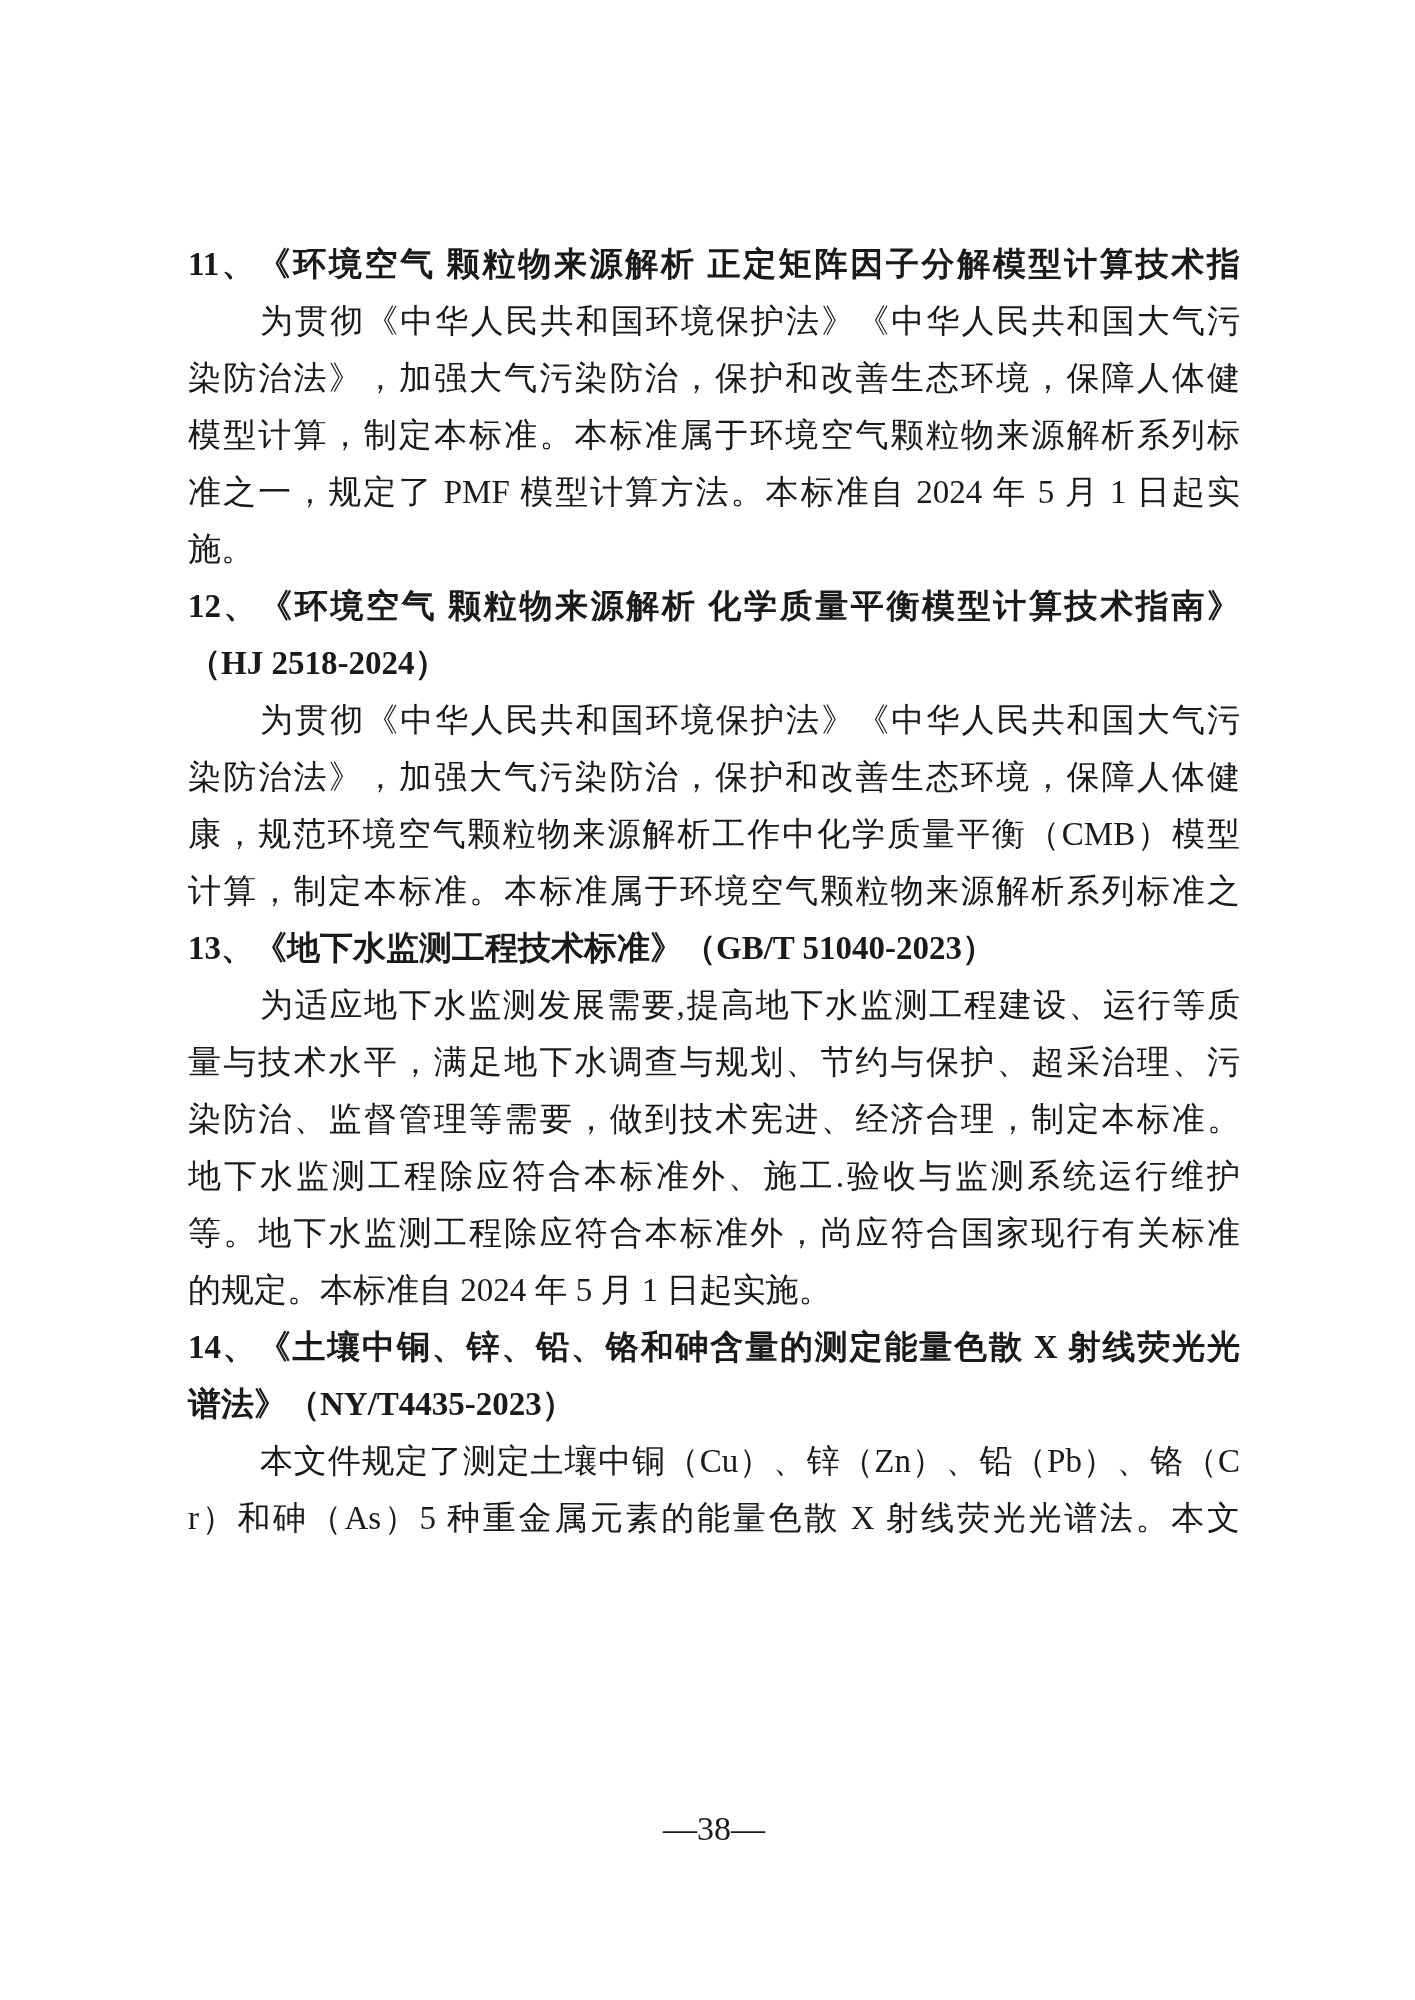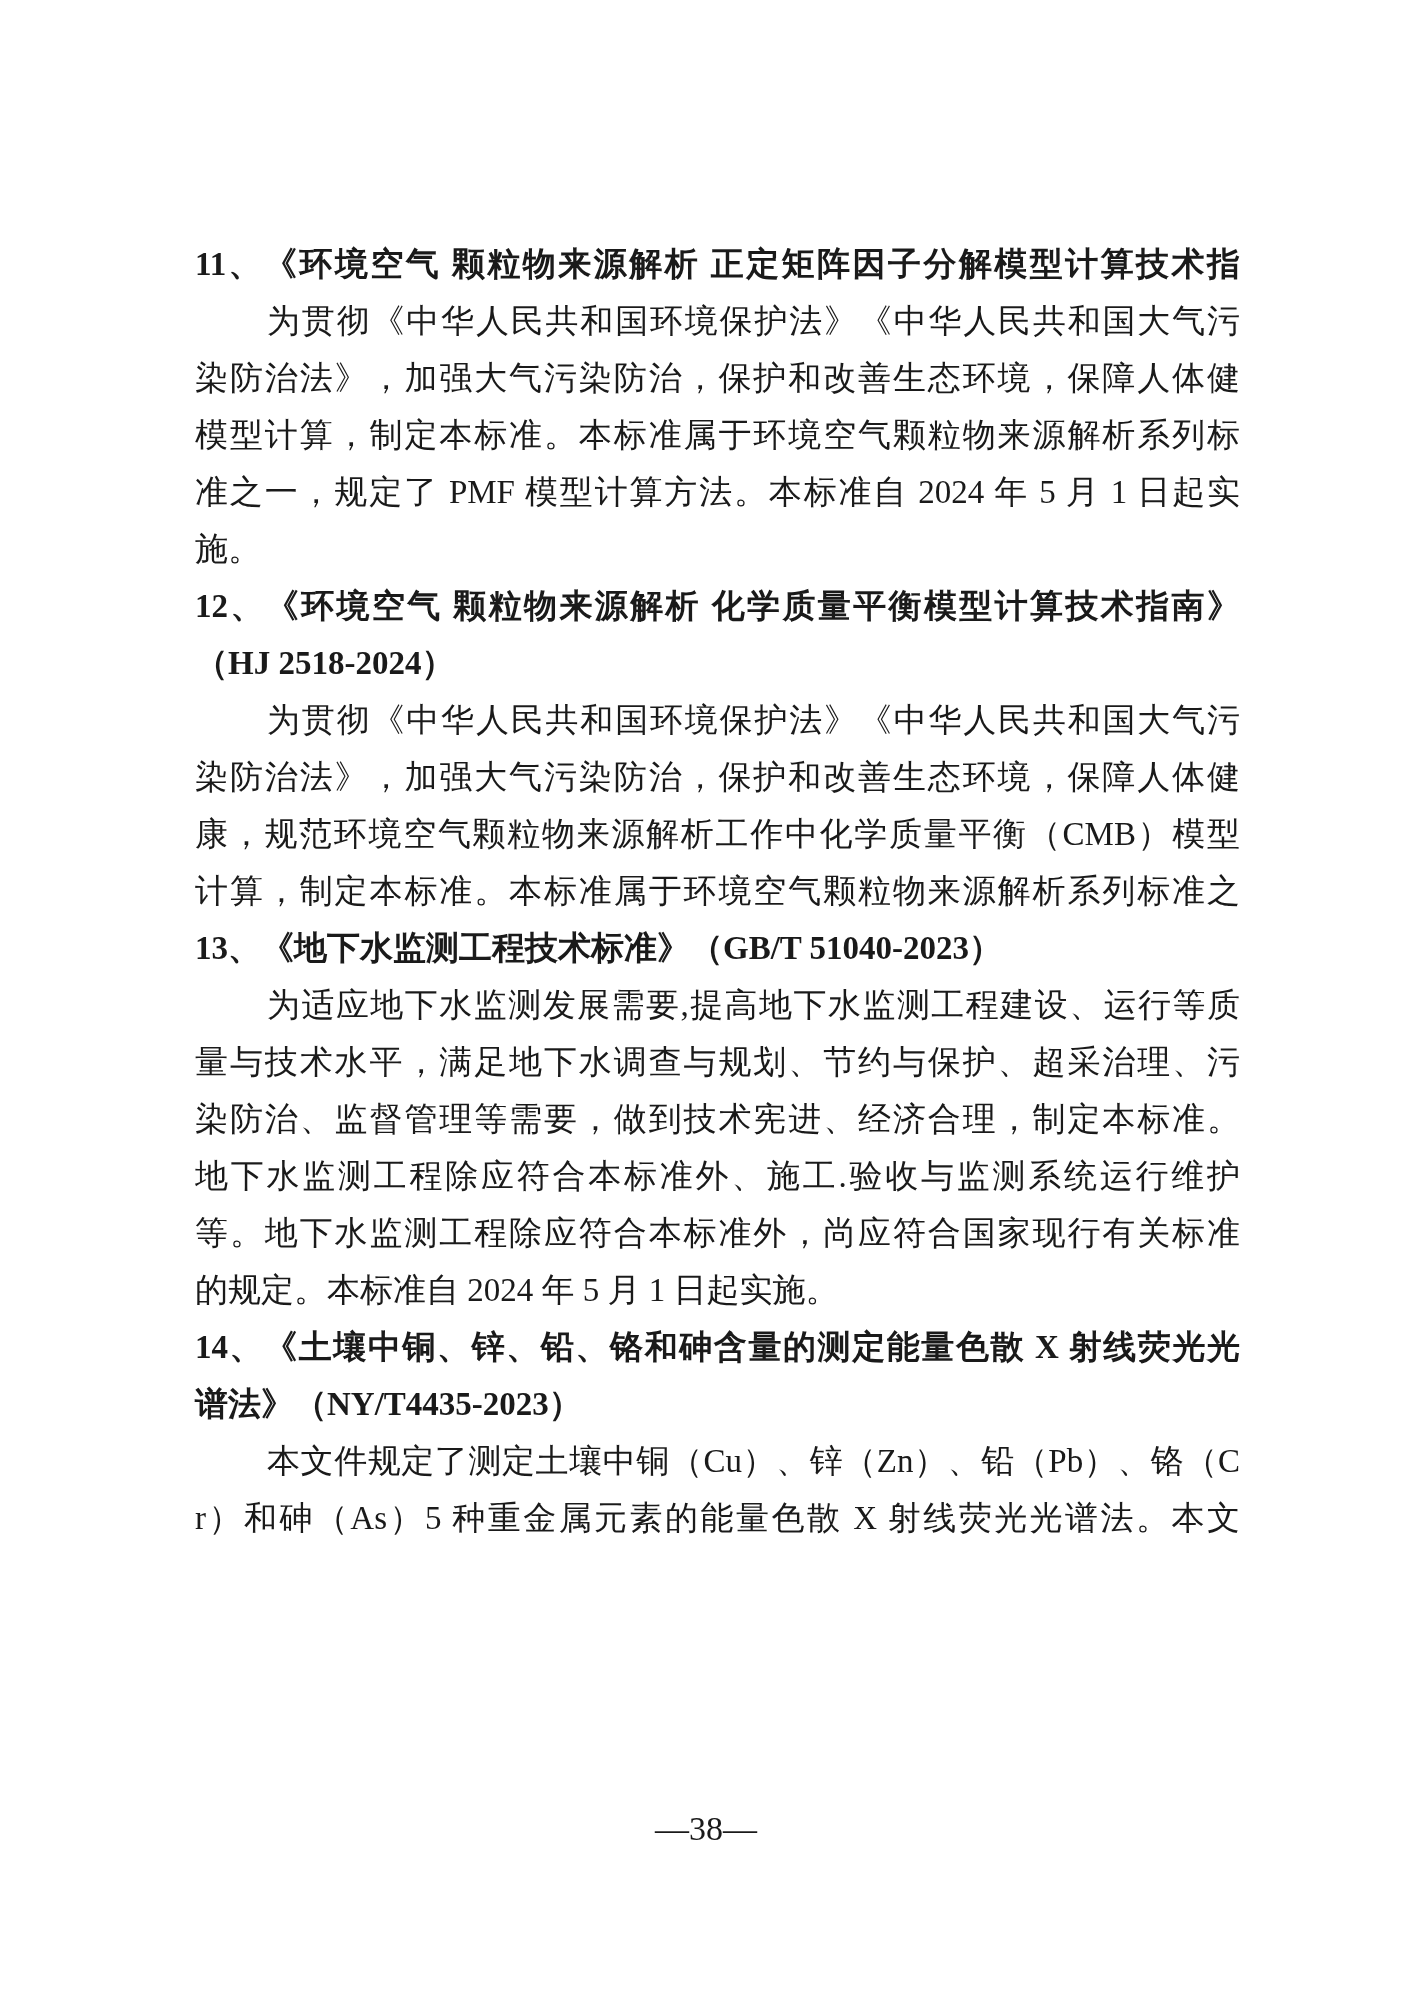--- a/index.html
+++ b/index.html
@@ -19,37 +19,36 @@
     position: absolute;
     left: 188px;
     top: 236px;
     width: 1052px;
     font-size: 33px;
     line-height: 57px;
   }
   .line {
     min-height: 57px;
     white-space: pre-wrap;
-    margin-left: 7px;
   }
   
   .fill {
     text-align: justify;
     text-align-last: justify;
     text-justify: inter-character;
   }
   .indent {
     padding-left: 72px;
   }
   .heading {
     font-weight: 700;
   }
   .footer {
     position: absolute;
-    left: 180px;
+    left: 188px;
     top: 1800px;
     width: 1052px;
     text-align: center;
     font-size: 34px;
     line-height: 57px;
     color: #1a1a1a;
   }
 </style>
 </head>
 <body>

